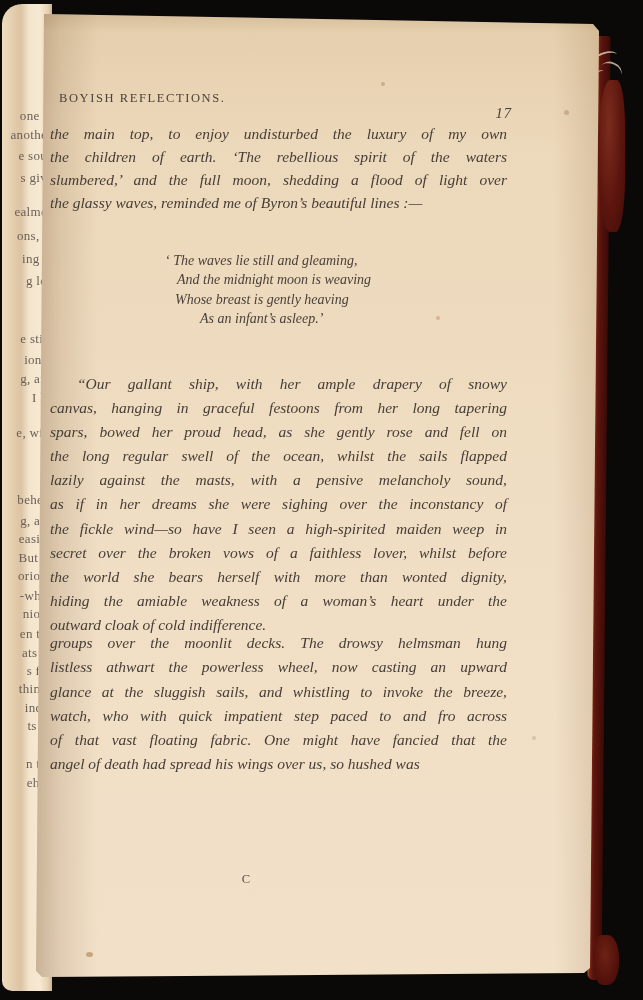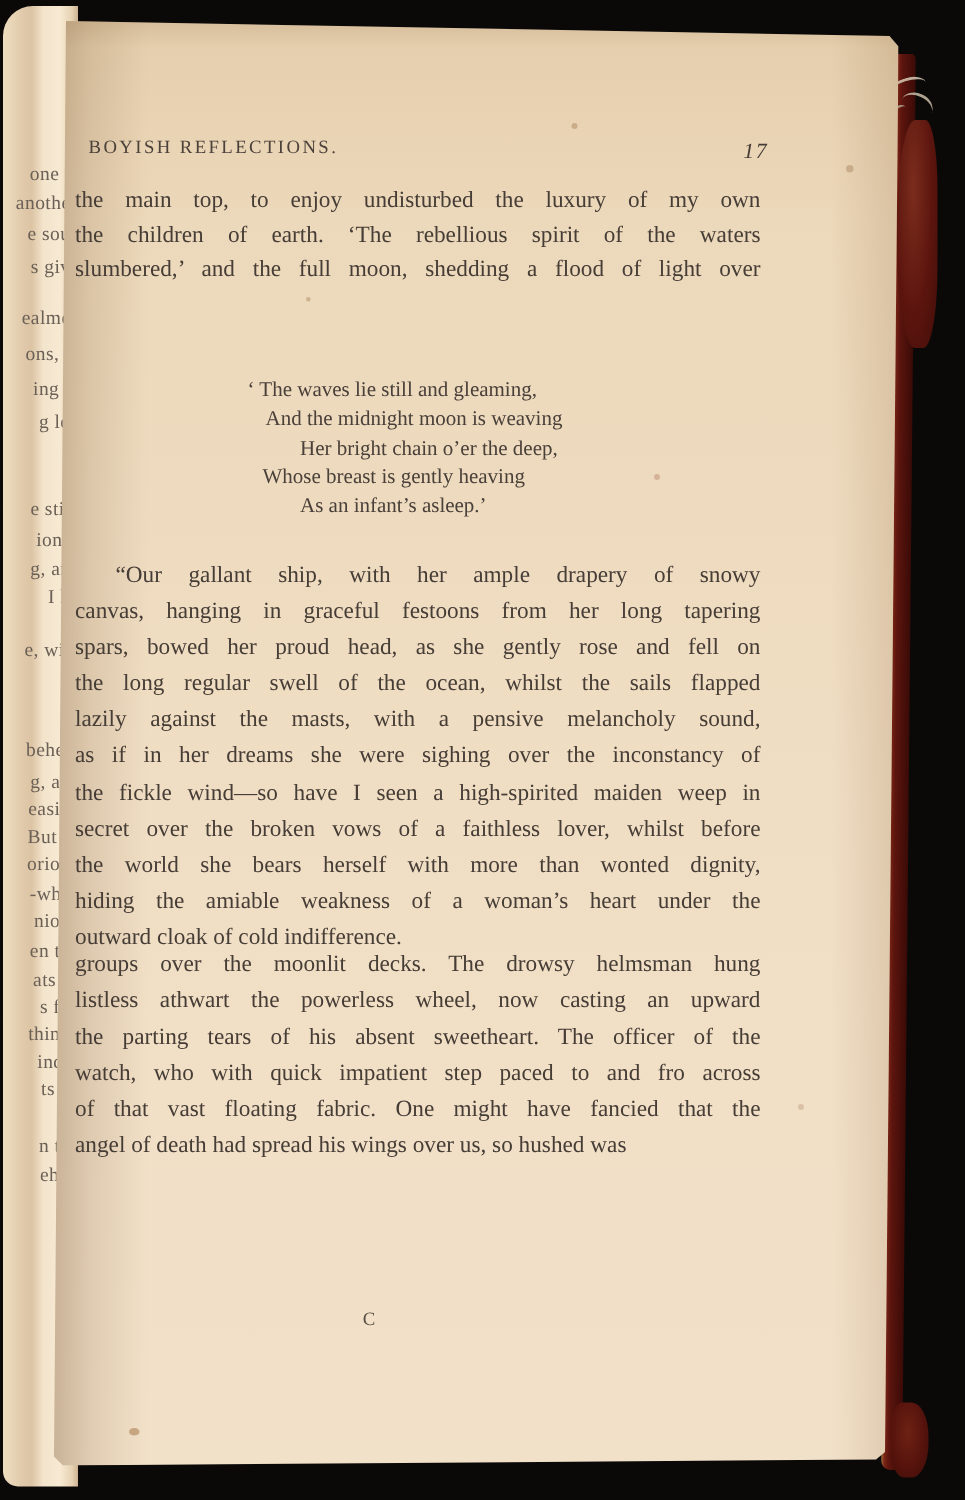--- a/index.html
+++ b/index.html
@@ -60,24 +60,24 @@
     z-index:2;
   }
   .speck{position:absolute;border-radius:50%;z-index:3;}
   
   .running-header{
     position:absolute;left:16px;top:81px;width:457px;text-align:left;
     font-size:12.5px;letter-spacing:1.6px;color:#4c423b;
     transform:translateX(9px);
   }
   .page-number{
-    position:absolute;left:448px;top:83px;width:30px;text-align:right;
+    position:absolute;left:448px;top:95px;width:30px;text-align:right;
     font-size:14.5px;letter-spacing:1px;color:#463d36;font-style:italic;
   }
-  .textcol{position:absolute;left:16px;width:457px;color:#463d36;font-size:15.5px;}
+  .textcol{position:absolute;left:16px;width:457px;color:#463d36;font-size:15.5px;font-style:italic;}
   .bline{text-align:justify;text-align-last:justify;}
   .bline.lastline{text-align-last:left;}
   .para1{top:112px;line-height:23px;}
   .poem{top:241px;line-height:19.3px;font-size:14px;padding-left:115px;color:#4a403a;box-sizing:border-box;}
   .poemline{text-align:left;white-space:nowrap;}
   .para2{top:362px;line-height:24.1px;}
   .para3{top:621px;line-height:24.3px;}
   .signature{
     position:absolute;left:192px;top:862px;width:40px;text-align:center;
     font-size:12.5px;color:#5a5047;
@@ -133,26 +133,26 @@
   <div class="speck" style="left:170px;top:188px;width:3px;height:3px;background:rgba(150,110,70,.35);"></div>
   <div class="speck" style="left:498px;top:726px;width:4px;height:4px;background:rgba(170,125,90,.3);"></div>
 
   <div class="running-header">BOYISH REFLECTIONS.</div>
   <div class="page-number">17</div>
 
   <div class="textcol para1">
       <div class="bline">the main top, to enjoy undisturbed the luxury of my own</div>
       <div class="bline">the children of earth.  ‘The rebellious spirit of the waters</div>
       <div class="bline">slumbered,’ and the full moon, shedding a flood of light over</div>
+      <div class="bline lastline">the glassy waves, reminded me of Byron’s beautiful lines :—</div>
     </div>
 
   <div class="textcol poem">
       <div class="poemline" style="padding-left: 0px;">‘ The waves lie still and gleaming,</div>
       <div class="poemline" style="padding-left: 12px;">And the midnight moon is weaving</div>
-      <div class="poemline" style="padding-left: 35px;">Her bright chain o’er the deep,</div>
       <div class="poemline" style="padding-left: 10px;">Whose breast is gently heaving</div>
       <div class="poemline" style="padding-left: 35px;">As an infant’s asleep.’</div>
     </div>
 
   <div class="textcol para2">
       <div class="bline" style="padding-left: 27px;">“Our gallant ship, with her ample drapery of snowy</div>
       <div class="bline">canvas, hanging in graceful festoons from her long tapering</div>
       <div class="bline">spars, bowed her proud head, as she gently rose and fell on</div>
       <div class="bline">the long regular swell of the ocean, whilst the sails flapped</div>
       <div class="bline">lazily against the masts, with a pensive melancholy sound,</div>
@@ -160,20 +160,20 @@
       <div class="bline">the fickle wind—so have I seen a high-spirited maiden weep in</div>
       <div class="bline">secret over the broken vows of a faithless lover, whilst before</div>
       <div class="bline">the world she bears herself with more than wonted dignity,</div>
       <div class="bline">hiding the amiable weakness of a woman’s heart under the</div>
       <div class="bline lastline">outward cloak of cold indifference.</div>
     </div>
 
   <div class="textcol para3">
       <div class="bline">groups over the moonlit decks.  The drowsy helmsman hung</div>
       <div class="bline">listless athwart the powerless wheel, now casting an upward</div>
-      <div class="bline">the parting tears of his absent sweetheart.  The officer of the</div>
+      <div class="bline">glance at the sluggish sails, and whistling to invoke the breeze,</div>
       <div class="bline">watch, who with quick impatient step paced to and fro across</div>
       <div class="bline">of that vast floating fabric.  One might have fancied that the</div>
       <div class="bline lastline">angel of death had spread his wings over us, so hushed was</div>
     </div>
 
   <div class="signature">C</div>
 </div>
 
 </body></html>

